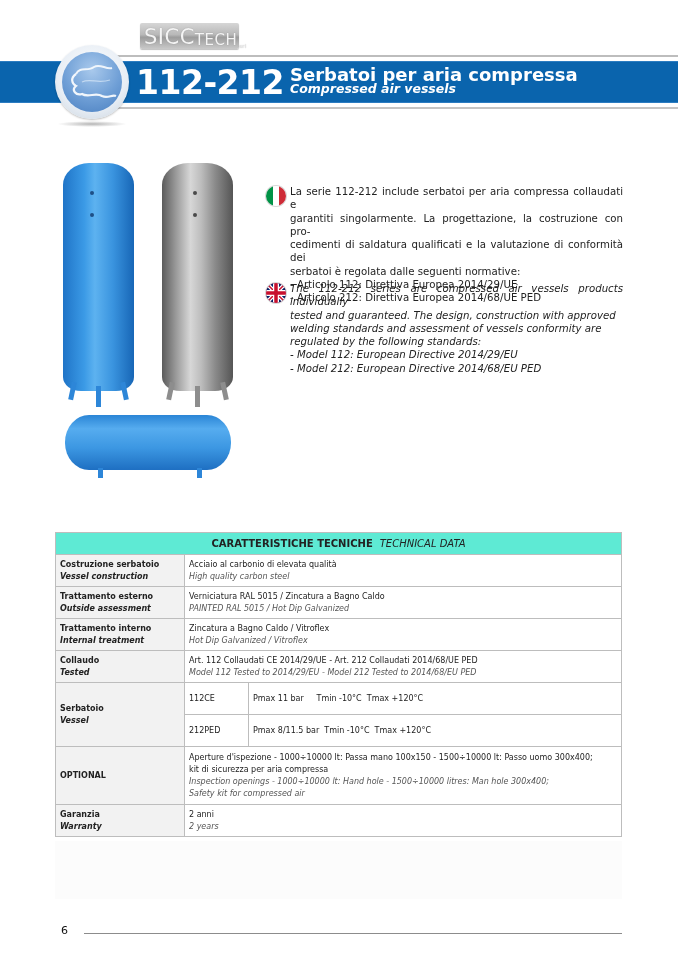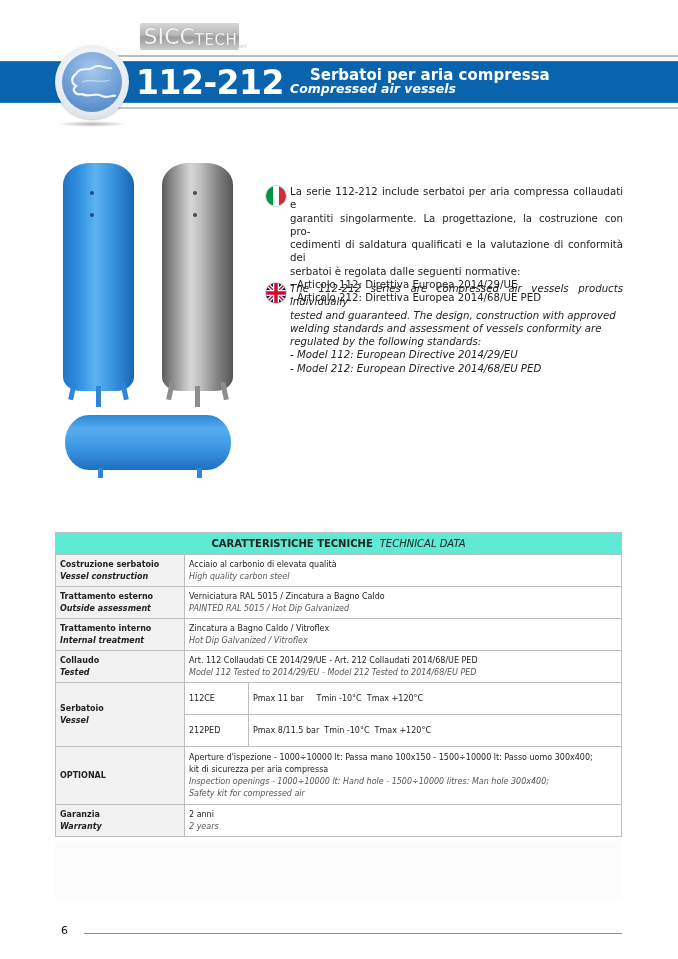--- a/index.html
+++ b/index.html
@@ -15,21 +15,21 @@
   .logo .big { font-size: 21px; font-weight: normal; }
   .logo .small { font-size: 5px; margin-left: 2px; margin-top: 10px; }
 
   .thin-line-top { position: absolute; left: 96px; top: 55px; width: 582px; height: 2px; background: #bdbdbd; }
   .thin-line-bot { position: absolute; left: 96px; top: 107px; width: 582px; height: 2px; background: #c4c4c4; }
   .banner { position: absolute; left: 0; top: 61px; width: 678px; height: 42px; background: #0a64ad;
     border-top: 1px solid #2b7cc1; border-bottom: 1px solid #2b7cc1; }
   .banner-code { position: absolute; left: 136px; top: 60px; font-family: "DejaVu Sans", sans-serif;
     font-weight: bold; font-size: 33px; color: #ffffff; letter-spacing: -0.5px; line-height: 46px; }
   .banner-sub { position: absolute; left: 290px; top: 68px; color: #ffffff; font-size: 12px; line-height: 14px; }
-  .banner-sub .it { font-size: 15px; font-weight: bold; margin-left: 20px; }
+  .banner-sub .it { font-size: 18px; font-weight: bold; }
   .banner-sub .en { font-style: italic; font-size: 12.5px; font-weight: bold; }
 
   .emblem { position: absolute; left: 55px; top: 45px; width: 74px; height: 74px; border-radius: 50%;
     background: radial-gradient(circle at 50% 40%, #ffffff 0%, #e8eef5 60%, #c8d2dc 100%);
     box-shadow: 0 1px 2px rgba(0,0,0,0.25); }
   .emblem-inner { position: absolute; left: 7px; top: 7px; width: 60px; height: 60px; border-radius: 50%;
     background: radial-gradient(circle at 50% 30%, #a9c9ec 0%, #6f9fd6 55%, #4a7fc0 100%);
     overflow: hidden; }
   .emblem-shadow { position: absolute; left: 57px; top: 121px; width: 70px; height: 6px; border-radius: 50%;
     background: radial-gradient(ellipse at center, rgba(120,120,120,0.55) 0%, rgba(180,180,180,0) 70%); }

